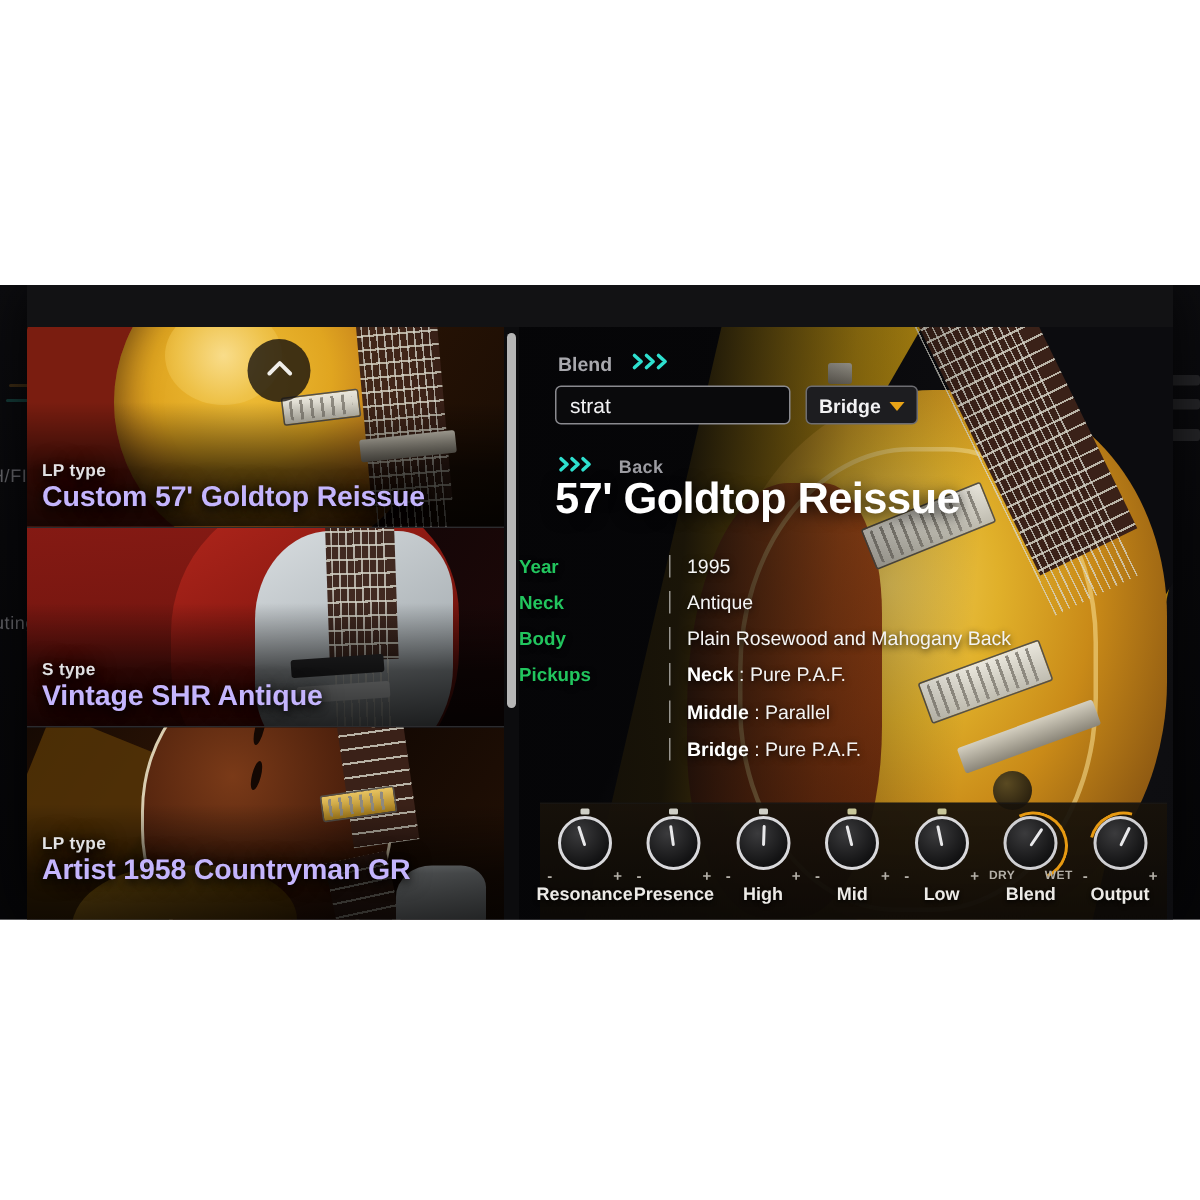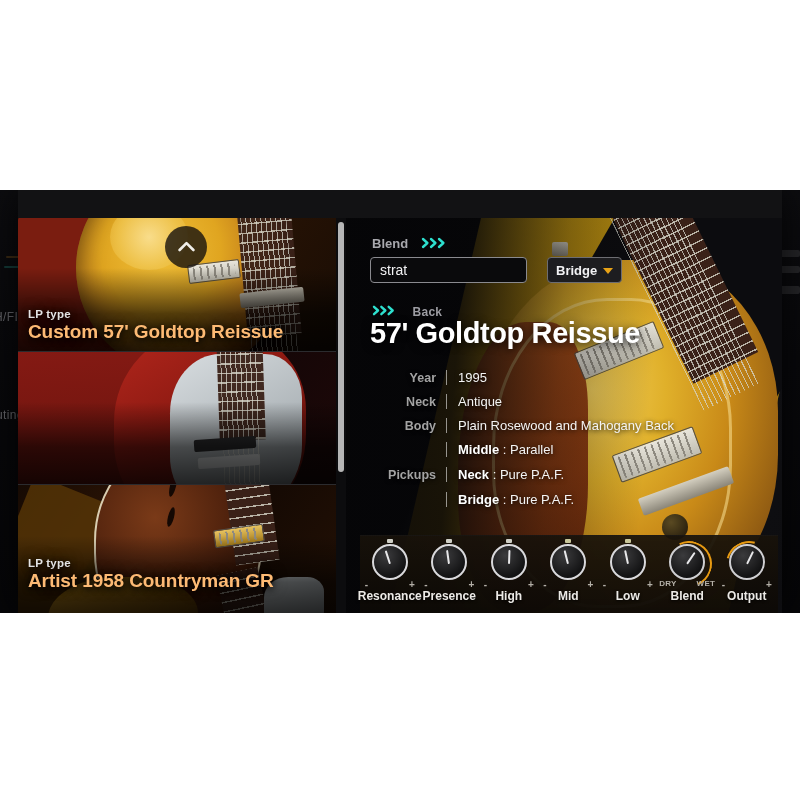--- a/index.html
+++ b/index.html
@@ -88,21 +88,21 @@
   .card-label {
     position: absolute; left: 10px; bottom: 8px;
     z-index: 4;
     text-shadow: 0 2px 6px rgba(0,0,0,.95), 0 0 14px rgba(0,0,0,.8);
   }
   .card-type {
     color: #e6e6e8; font-size: 11.5px; font-weight: bold;
     letter-spacing: .2px; margin-bottom: 1px;
   }
   .card-name {
-    color: #fdba74; font-size: 19px; font-weight: bold;
+    color: #c4b5fd; font-size: 19px; font-weight: bold;
     letter-spacing: -.1px; white-space: nowrap;
   }
   .card-scrim {
     position: absolute; left:0; right:0; bottom:0; height: 62%;
     background: linear-gradient(180deg, rgba(0,0,0,0) 0%, rgba(0,0,0,.62) 55%, rgba(0,0,0,.80) 100%);
     z-index: 3;
   }
   .collapse-btn {
     position: absolute; left: 147px; top: 8px;
     width: 42px; height: 42px; border-radius: 50%;
@@ -161,21 +161,21 @@
   .from-label {
     color: #a8a8ad; font-size: 13px; font-weight: bold;
     display: inline-block; vertical-align: middle;
   }
   .chev {
     display: inline-block; vertical-align: middle; margin-left: 8px;
     letter-spacing: -3px; color: #2ee0cf; font-size: 15px; font-weight: bold;
   }
   .input-row {
     position: absolute; left: 24px; top: 39px; z-index: 5;
-    display: flex; align-items: flex-start; gap: 20px;
+    display: flex; align-items: flex-start; gap: 10px;
   }
   #search-input {
     width: 157px; height: 26px;
     background: #0a0a0c;
     border: 1px solid #8a8a8f;
     border-radius: 4px;
     color: #f2f2f4; font-size: 14px;
     font-family: "Liberation Sans", sans-serif;
     padding: 0 9px;
     outline: none;
@@ -214,22 +214,22 @@
     letter-spacing: -.4px; white-space: nowrap;
     text-shadow: 0 2px 10px rgba(0,0,0,.9);
   }
 
   #spec-table {
     position: absolute; left: 0; top: 152px; z-index: 5;
     width: 100%;
   }
   .spec-row { display: flex; align-items: baseline; margin-bottom: 9px; }
   .spec-key {
-    width: 100px; text-align: right; padding-right: 10px;
-    color: #a3a3a3; font-size: 12.5px; font-weight: bold;
+    width: 100px; padding-right: 10px;
+    color: #22c55e; font-size: 12.5px; font-weight: bold;
     text-shadow: 0 1px 4px rgba(0,0,0,.9);
   }
   .spec-val {
     border-left: 1px solid rgba(255,255,255,.55);
     padding-left: 11px;
     color: #f4f4f4; font-size: 13px;
     text-shadow: 0 1px 5px rgba(0,0,0,.85);
     white-space: nowrap;
   }
   .pk-name { font-weight: bold; color: #ffffff; }
@@ -354,20 +354,24 @@
                           background:linear-gradient(150deg,#b4271d 0%,#8e1a12 40%,#4b0d07 100%);border-radius:46% 40% 48% 44%;"></div>
               <div class="gbody" style="left:152px;top:2px;width:132px;height:156px;
                           background:linear-gradient(150deg,#d8dde0,#a9b0b4 65%,#7f878c 100%);
                           border-radius:38% 28% 42% 34%;"></div>
               <div class="fretboard" style="left:200px;top:-16px;width:46px;height:104px;transform:rotate(-2deg);opacity:.95;"></div>
               <div class="strings" style="left:204px;top:-16px;width:38px;height:150px;transform:rotate(-2deg);"></div>
               <div class="pickup" style="left:176px;top:86px;width:62px;height:12px;background:#2b2b2d;transform:rotate(-4deg);"></div>
               <div class="pickup" style="left:180px;top:104px;width:62px;height:11px;background:#e2e5e6;transform:rotate(-4deg);"></div>
             </div>
             <div class="card-scrim"></div>
+            <div class="card-label">
+              <div class="card-type">S type</div>
+              <div class="card-name">Vintage SHR Antique</div>
+            </div>
           </div>
 
           <div class="guitar-card" style="border-bottom:none;height:135px;">
             <div class="card-art" style="background:linear-gradient(125deg,#160a03 0%,#2a1305 30%,#0a0503 31%,#140903 60%,#241105 100%);">
               <div class="wedge" style="left:-26px;top:20px;width:200px;height:190px;background:#5c3a07;transform:rotate(22deg);opacity:.75;"></div>
               <div class="gbody" style="left:76px;top:-40px;width:168px;height:200px;
                           background:radial-gradient(circle at 36% 36%, #7a3a18 0%, #50220d 45%, #2a1106 80%);
                           border-radius:48% 44% 50% 46%; border:2px solid #d9cdb0;"></div>
               <div class="gbody" style="left:152px;top:-10px;width:6px;height:22px;background:#140803;border-radius:50%;transform:rotate(14deg);"></div>
               <div class="gbody" style="left:150px;top:22px;width:6px;height:20px;background:#140803;border-radius:50%;transform:rotate(14deg);"></div>
@@ -455,29 +459,29 @@
             <div class="spec-row">
               <div class="spec-key">Neck</div>
               <div class="spec-val">Antique</div>
             </div>
             <div class="spec-row">
               <div class="spec-key">Body</div>
               <div class="spec-val">Plain Rosewood and Mahogany Back</div>
             </div>
 
             <div class="spec-row" style="margin-bottom:10px;">
+              <div class="spec-key">Pickups</div>
+              <div class="spec-val">
+                <span class="pk-name">Neck</span><span> : </span><span>Pure P.A.F.</span>
+              </div>
+            </div>
+            <div class="spec-row" style="margin-bottom:10px;">
               <div class="spec-key"></div>
               <div class="spec-val">
                 <span class="pk-name">Middle</span><span> : </span><span>Parallel</span>
-              </div>
-            </div>
-            <div class="spec-row" style="margin-bottom:10px;">
-              <div class="spec-key">Pickups</div>
-              <div class="spec-val">
-                <span class="pk-name">Neck</span><span> : </span><span>Pure P.A.F.</span>
               </div>
             </div>
             <div class="spec-row">
               <div class="spec-key"></div>
               <div class="spec-val">
                 <span class="pk-name">Bridge</span><span> : </span><span>Pure P.A.F.</span>
               </div>
             </div>
           </div>
 

